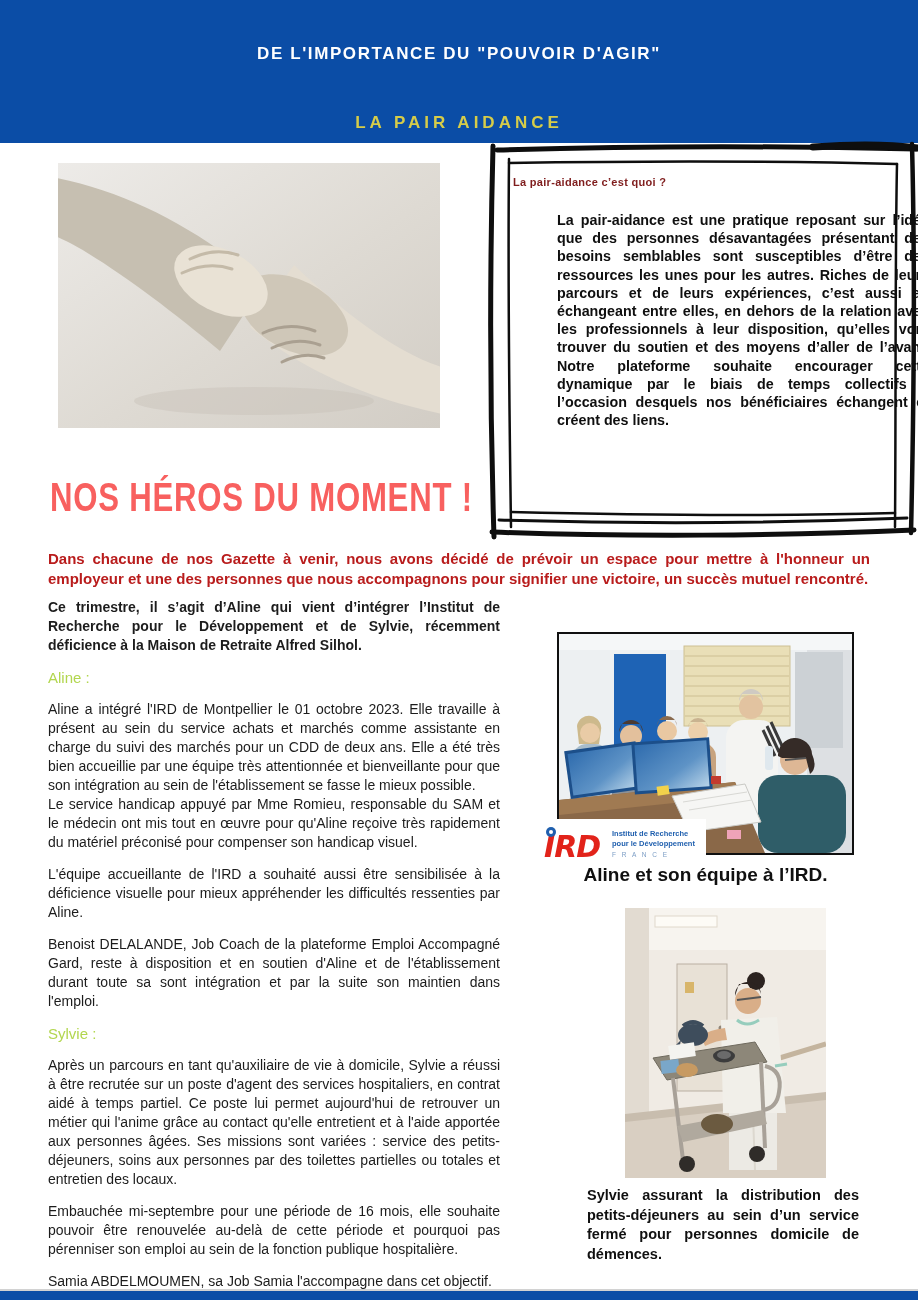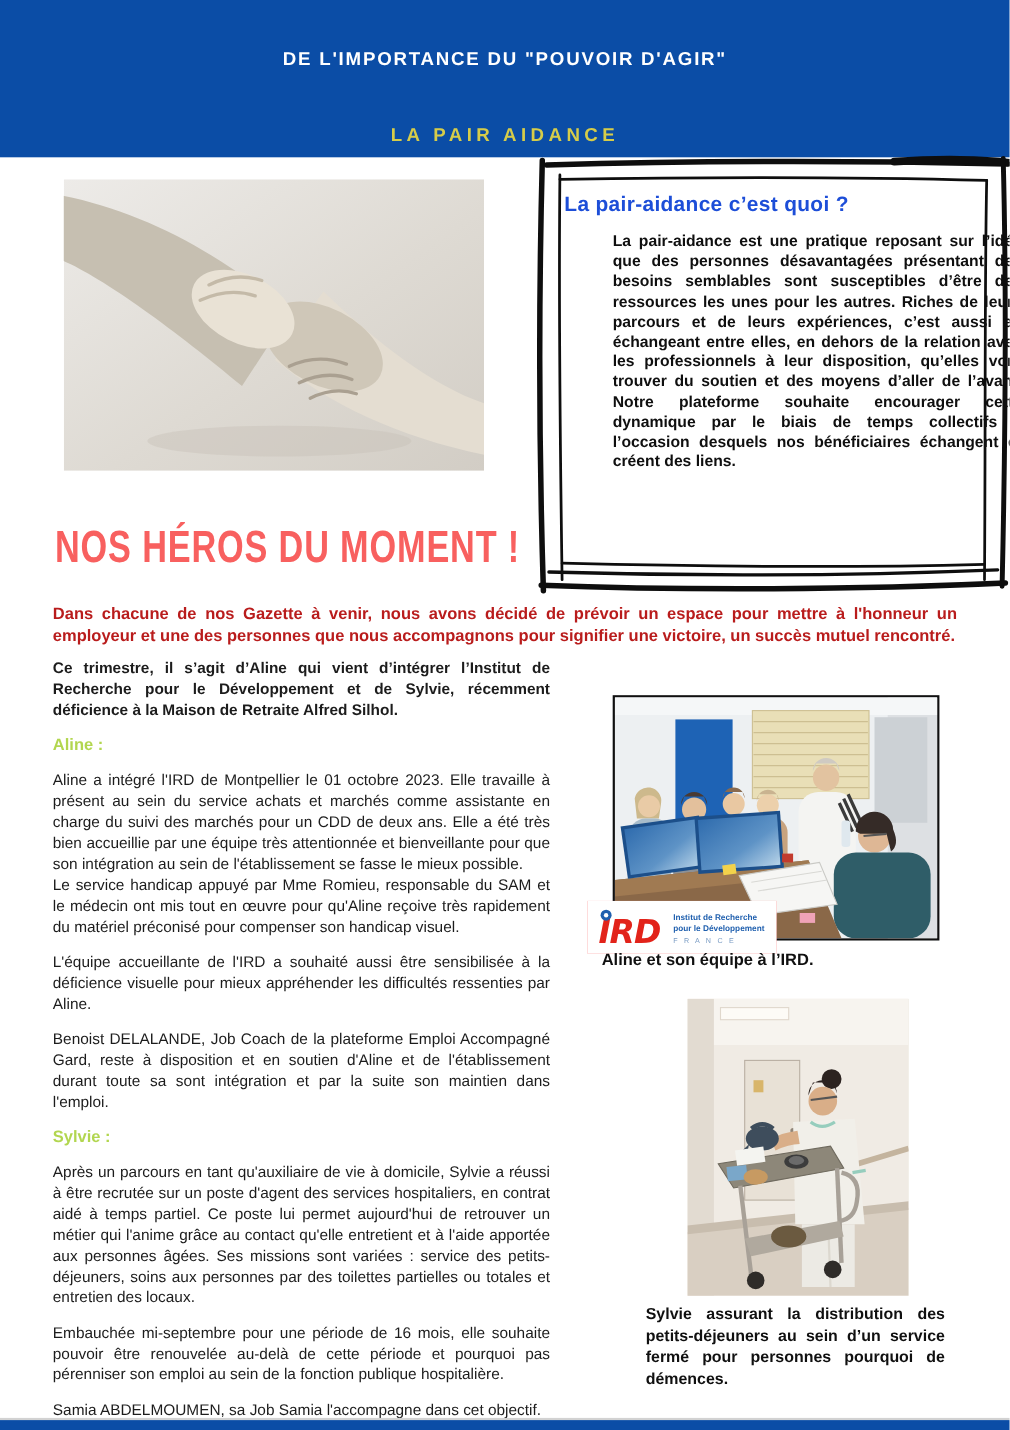--- a/index.html
+++ b/index.html
@@ -11,42 +11,42 @@
   .banner{position:absolute;left:0;top:0;width:918px;height:143px;background:#0b4da6;}
   .banner-title{position:absolute;left:0;top:44px;width:100%;text-align:center;
     color:#ffffff;font-size:17px;font-weight:700;letter-spacing:1.6px;}
   .banner-subtitle{position:absolute;left:0;top:87px;width:100%;text-align:center;
     color:#d6cc49;font-size:17px;font-weight:700;letter-spacing:4px;margin-top:26px;}
   
   .hands-photo{position:absolute;left:58px;top:163px;width:382px;height:265px;}
   
   .sketch-frame{position:absolute;left:483px;top:141px;width:435px;height:402px;}
   .infobox-heading{position:absolute;left:513px;top:176px;width:372px;
-    color:#1d4ed8;font-size:19px;font-weight:700;letter-spacing:.3px;}
+    color:#7f1d1d;font-size:11px;font-weight:700;letter-spacing:.3px;}
   .infobox-body{position:absolute;left:513px;top:211px;width:372px;
     color:#0f0f0f;font-size:14.3px;font-weight:700;line-height:18.2px;text-align:justify;margin-left:44px;}
   
   .heroes-heading{position:absolute;left:50px;top:474px;
     color:#f8605f;font-size:41px;font-weight:700;white-space:nowrap;
     transform:scaleX(.76);transform-origin:left center;letter-spacing:1px;}
   .intro-blue{position:absolute;left:48px;top:549px;width:822px;
     color:#b91c1c;font-size:15px;font-weight:700;line-height:19.5px;text-align:justify;}
   
   .left-col{position:absolute;left:48px;top:598px;width:452px;
     font-size:14px;line-height:19px;text-align:justify;color:#1c1c1c;}
   .left-col .lead{font-weight:700;margin:0 0 13px;white-space:pre-line;}
-  .section-label{color:#b2d64f;font-weight:700;font-size:15px;margin:0 0 13px;}
+  .section-label{color:#b2d64f;font-weight:400;font-size:15px;margin:0 0 13px;}
   .para{margin:0 0 13px;white-space:pre-line;}
   
   .photo1-wrap{position:absolute;left:557px;top:632px;width:297px;height:223px;
     border:2px solid #101010;box-sizing:border-box;background:#eef1f3;}
   .photo1-wrap svg{display:block;width:100%;height:100%;}
   .ird-logo{position:absolute;left:534px;top:819px;width:172px;height:48px;background:#fca5a5;}
-  .caption1{position:absolute;left:547px;top:864px;width:317px;
-    font-weight:700;font-size:15px;color:#101010;}
+  .caption1{position:absolute;left:547px;top:864px;width:317px;text-align:center;
+    font-weight:700;font-size:19px;color:#101010;}
   .photo2{position:absolute;left:625px;top:908px;width:201px;height:270px;background:#efe9e2;}
   .photo2 svg{display:block;width:100%;height:100%;}
   .caption2{position:absolute;left:587px;top:1186px;width:272px;
     font-weight:700;font-size:14.5px;line-height:19.5px;text-align:justify;color:#101010;}
   
   .footer-line{position:absolute;left:0;top:1289px;width:918px;height:2px;background:#d2d2d2;}
   .footer-bar{position:absolute;left:0;top:1291px;width:918px;height:9px;background:#0b4da6;}
 </style>
 </head>
 <body>
@@ -228,18 +228,18 @@
         <line x1="48" y1="170" x2="58" y2="252"></line>
         <line x1="136" y1="154" x2="140" y2="240"></line>
         <path d="M140,158 q18,4 14,26 q-2,16 -16,18"></path>
       </g>
       <path d="M52,218 L138,202 L142,216 L58,234 Z" fill="#b0a99e"></path>
       <ellipse cx="92" cy="216" rx="16" ry="10" fill="#6b5a40"></ellipse>
       <circle cx="62" cy="256" r="8" fill="#2f2c29"></circle>
       <circle cx="132" cy="246" r="8" fill="#2f2c29"></circle>
     </svg>
   </div>
-  <div class="caption2">Sylvie assurant la distribution des petits-déjeuners au sein d’un service fermé pour personnes pourquoi de démences.</div>
+  <div class="caption2">Sylvie assurant la distribution des petits-déjeuners au sein d’un service fermé pour personnes domicile de démences.</div>
 
   <div class="footer-line"></div>
   <div class="footer-bar"></div>
 
 </div>
 
 </body></html>

